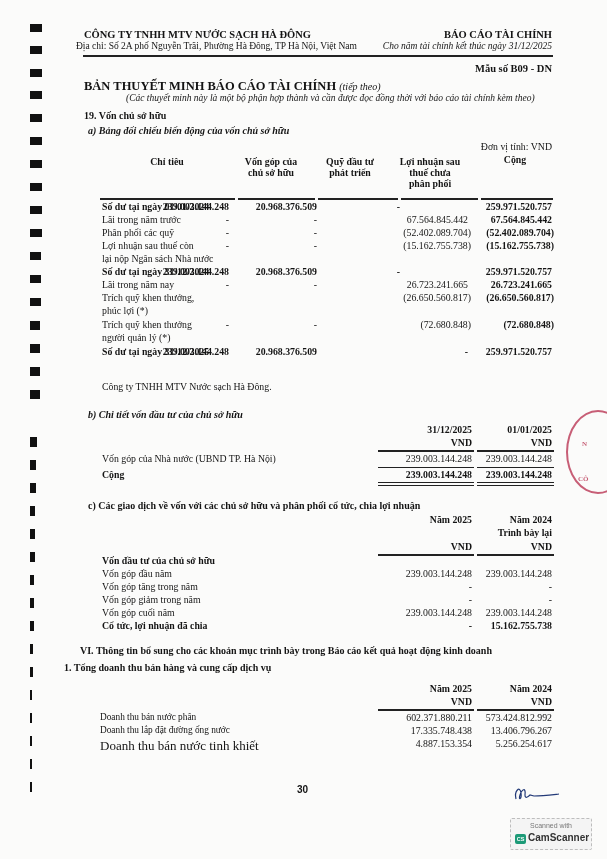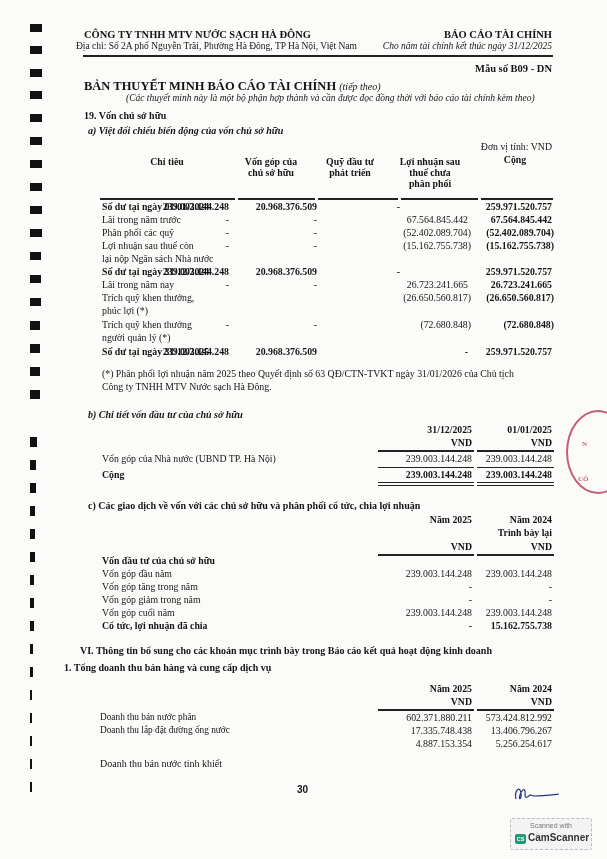--- a/index.html
+++ b/index.html
@@ -91,21 +91,21 @@
   <div class="hdr-rule"></div>
   <div class="abs form-no">Mẫu số B09 - DN</div>
 
   <div class="abs doc-title">
     <span>BẢN THUYẾT MINH BÁO CÁO TÀI CHÍNH</span>
     <i>(tiếp theo)</i>
   </div>
   <div class="abs doc-sub">(Các thuyết minh này là một bộ phận hợp thành và cần được đọc đồng thời với báo cáo tài chính kèm theo)</div>
 
   <div class="abs sec" style="left:84px;top:110px">19.  Vốn chủ sở hữu</div>
-  <div class="abs sub-sec" style="left:88px;top:125px">a)  Việt đối chiếu biến động của vốn chủ sở hữu</div>
+  <div class="abs sub-sec" style="left:88px;top:125px">a)  Bảng đối chiếu biến động của vốn chủ sở hữu</div>
 
   <div class="abs t r" style="right:55px;top:141px">Đơn vị tính: VND</div>
   <div class="abs t b c" style="left:102px;width:130px;top:156px">Chỉ tiêu</div>
   <div class="abs t b c" style="left:226px;width:90px;top:156px">
     <div>Vốn góp của</div>
     <div>chủ sở hữu</div>
   </div>
   <div class="abs t b c" style="left:305px;width:90px;top:156px">
     <div>Quỹ đầu tư</div>
     <div>phát triển</div>
@@ -181,21 +181,20 @@
     <div class="num b" style="right:53px;top:319px">(72.680.848)</div>
   </div>
   <div>
     <div class="abs t b" style="left:102px;top:346px">Số dư tại ngày 31/12/2025</div>
     <div class="num b" style="right:378px;top:346px">239.003.144.248</div>
     <div class="num b" style="right:290px;top:346px">20.968.376.509</div>
     <div class="num b" style="right:139px;top:346px">-</div>
     <div class="num b" style="right:55px;top:346px">259.971.520.757</div>
   </div>
 
-  <div class="abs t" style="left:102px;top:368px">(*) Phân phối lợi nhuận năm 2025 theo Quyết định số 63 QĐ/CTN-TVKT ngày 31/01/2026 của Chủ tịch</div>
   <div class="abs t" style="left:102px;top:381px">Công ty TNHH MTV Nước sạch Hà Đông.</div>
 
   <div class="abs sub-sec" style="left:88px;top:409px">b)  Chi tiết vốn đầu tư của chủ sở hữu</div>
   <div class="num b" style="right:135px;top:424px">31/12/2025</div>
   <div class="num b" style="right:55px;top:424px">01/01/2025</div>
   <div class="num b" style="right:135px;top:437px">VND</div>
   <div class="num b" style="right:55px;top:437px">VND</div>
   <div class="hline" style="left:378px;top:450px;width:96px"></div>
   <div class="hline" style="left:477px;top:450px;width:77px"></div>
   <div>
@@ -263,21 +262,21 @@
     <div class="abs t" style="left:100px;top:712px;font-size:9.3px">Doanh thu bán nước phân</div>
     <div class="num" style="right:135px;top:712px">602.371.880.211</div>
     <div class="num" style="right:55px;top:712px">573.424.812.992</div>
   </div>
   <div>
     <div class="abs t" style="left:100px;top:725px;font-size:9.3px">Doanh thu lắp đặt đường ống nước</div>
     <div class="num" style="right:135px;top:725px">17.335.748.438</div>
     <div class="num" style="right:55px;top:725px">13.406.796.267</div>
   </div>
   <div>
-    <div class="abs t" style="left:100px;top:758px;font-size:10px">Doanh thu bán nước tinh khiết</div>
+    <div class="abs t" style="left:100px;top:738px;font-size:13px">Doanh thu bán nước tinh khiết</div>
     <div class="num" style="right:135px;top:738px">4.887.153.354</div>
     <div class="num" style="right:55px;top:738px">5.256.254.617</div>
   </div>
 
   <div class="stamp"></div>
   <div class="stamp-txt" style="left:582px;top:440px">N</div>
   <div class="stamp-txt" style="left:578px;top:475px">CÔ</div>
 
   <div class="abs" style="left:297px;top:784px;font-size:10px;font-weight:bold;font-family:'Liberation Sans',sans-serif">30</div>
 

